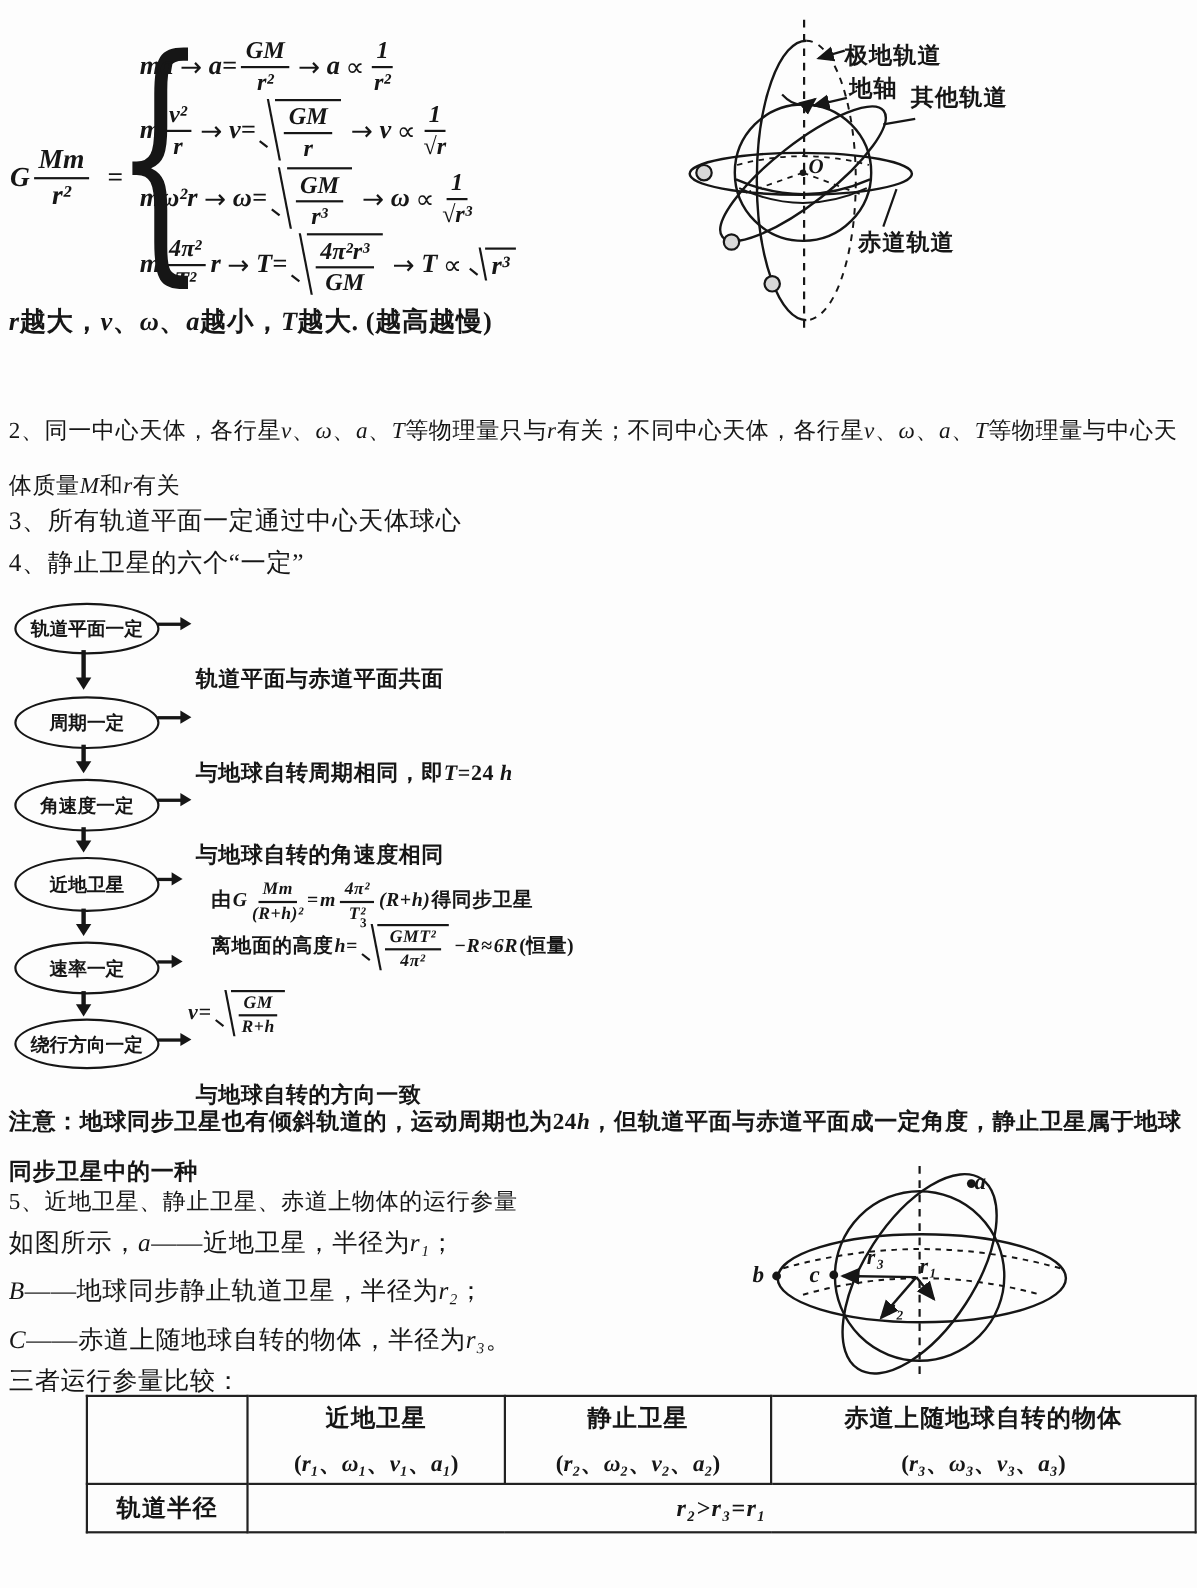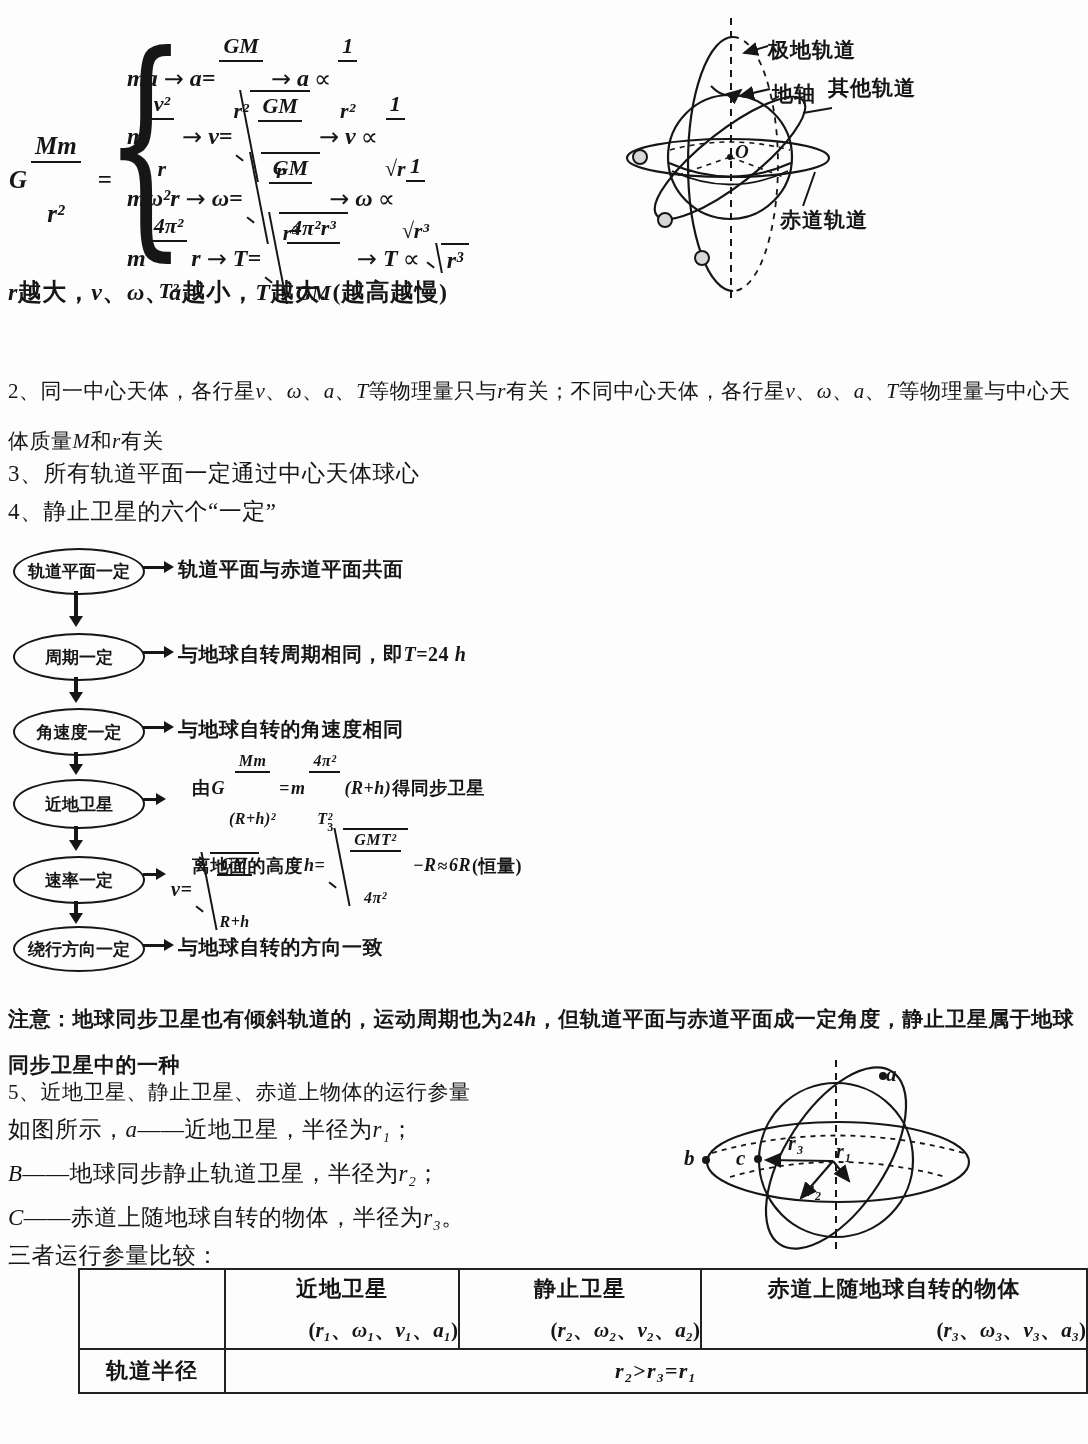--- a/index.html
+++ b/index.html
@@ -11,56 +11,56 @@
   .b{font-weight:700;}
   .para{position:absolute;left:8px;width:1078px;font-size:21px;letter-spacing:.5px;white-space:normal;}
   i.mv{font-family:"Liberation Serif",serif;}
   
   .frow{position:absolute;left:126px;display:flex;align-items:center;font-size:24px;font-weight:700;font-style:italic;}
   .flhs{position:absolute;left:8px;top:132px;display:flex;align-items:center;font-size:25px;font-weight:700;font-style:italic;}
   .flhs .eq{margin-left:14px;font-style:normal;}
   .fbrace{position:absolute;left:104px;top:24px;font-size:238px;line-height:238px;font-weight:400;
           font-family:"DejaVu Serif",serif;transform:scaleX(.55);transform-origin:left center;}
   .frac{display:inline-flex;flex-direction:column;align-items:center;vertical-align:middle;
-        margin:0 3px;line-height:1.12;font-style:italic;text-align:center;gap:36px;}
+        margin:0 3px;line-height:1.12;font-style:italic;text-align:center;}
   .frac .fn{display:block;border-bottom:2px solid #161616;padding:0 4px 1px;}
   .frac .fd{display:block;padding-top:1px;}
   .frow .frac{font-size:22px;}
   .sqrt{display:inline-flex;align-items:stretch;vertical-align:middle;margin:0 4px;position:relative;}
   .rad{position:relative;width:13px;flex:none;}
   .rad::after{content:"";position:absolute;right:0;top:0;bottom:1px;width:2.4px;background:#161616;transform:skewX(11deg);}
   .rad::before{content:"";position:absolute;left:-2px;bottom:26%;width:9px;height:2.4px;background:#161616;transform:rotate(38deg);}
   .sbody{border-top:2.4px solid #161616;padding:2px 5px 0;display:inline-flex;align-items:center;}
   .ridx{position:absolute;left:-3px;top:-9px;font-size:12px;font-style:normal;font-weight:700;}
   .mi{font-style:italic;margin:0 1px;}
   .mb{font-style:normal;font-weight:700;}
   .mar{font-style:normal;font-family:"DejaVu Sans",sans-serif;margin:0 5px;font-weight:400;}
   .mprop{font-style:normal;font-family:"DejaVu Sans",sans-serif;margin:0 4px;font-weight:400;}
   
   .fc-ell{position:absolute;left:13px;width:128px;border:2.4px solid #161616;border-radius:50%;
           display:flex;align-items:center;justify-content:center;font-weight:700;font-size:17px;background:#fdfdfd;}
-  .fc-desc{position:absolute;left:178px;font-size:20px;font-weight:700;letter-spacing:.5px;}
+  .fc-desc{position:absolute;left:178px;font-size:20px;font-weight:700;letter-spacing:.5px;margin-top:48px;}
   .fc-desc .frac{font-size:16px;font-weight:700;}
   .fc-desc .sbody{padding:1px 4px 0;}
   .va{position:absolute;left:74px;width:3.5px;background:#161616;}
   .va::after{content:"";position:absolute;left:50%;bottom:-10px;transform:translateX(-50%);
              border:7px solid transparent;border-top:11px solid #161616;border-bottom:0;}
   .ha{position:absolute;height:2.6px;background:#161616;}
   .ha::after{content:"";position:absolute;right:-9px;top:50%;transform:translateY(-50%);
              border:6px solid transparent;border-left:10px solid #161616;border-right:0;}
   
   svg{position:absolute;overflow:visible;}
   .dlabel{position:absolute;font-weight:700;font-size:21px;letter-spacing:1px;white-space:nowrap;}
   .ital{font-style:italic;}
   
   .cmp-table{position:absolute;left:78px;top:1268px;width:1008px;border-collapse:collapse;table-layout:fixed;}
   .cmp-table td,.cmp-table th{border:2.4px solid #222;text-align:center;vertical-align:middle;
        font-size:22px;font-weight:700;letter-spacing:1px;padding:0;}
   .hcell .nm{margin-bottom:12px;}
-  .hcell .pm{font-weight:700;font-size:21px;letter-spacing:0;text-align:right;}
+  .hcell .pm{font-weight:700;font-size:21px;letter-spacing:0;}
 </style>
 </head>
 <body>
 
 <div class="page">
 
   <div>
     <div class="flhs">
       <span class="mi">G</span>
       <span class="frac">
@@ -187,21 +187,21 @@
       <line x1="205" y1="160" x2="193" y2="194" stroke-width="2"></line>
     </g>
     <g stroke="#161616" stroke-width="2" fill="#d8d8d8">
       <circle cx="30" cy="145" r="7"></circle>
       <circle cx="55" cy="208" r="7"></circle>
       <circle cx="92" cy="246" r="7"></circle>
     </g>
     <circle cx="120" cy="145" r="3" fill="#161616"></circle>
   </svg>
   <div class="dlabel abs" style="left:768px;top:36px">极地轨道</div>
-  <div class="dlabel abs" style="left:772px;top:80px">地轴</div>
+  <div class="dlabel abs" style="left:772px;top:66px">地轴</div>
   <div class="dlabel abs" style="left:828px;top:74px">其他轨道</div>
   <div class="dlabel abs" style="left:780px;top:206px">赤道轨道</div>
   <div class="dlabel abs ital" style="left:735px;top:141px;font-size:19px">O</div>
 
   <div class="abs cn b" style="left:8px;top:276px;font-size:24px"><i class="mv">r</i>越大，<i class="mv">v</i>、<i class="mv">ω</i>、<i class="mv">a</i>越小，<i class="mv">T</i>越大. (越高越慢)</div>
   <div class="para" style="top:366px;line-height:50px">2、同一中心天体，各行星<i class="mv">v</i>、<i class="mv">ω</i>、<i class="mv">a</i>、<i class="mv">T</i>等物理量只与<i class="mv">r</i>有关；不同中心天体，各行星<i class="mv">v</i>、<i class="mv">ω</i>、<i class="mv">a</i>、<i class="mv">T</i>等物理量与中心天体质量<i class="mv">M</i>和<i class="mv">r</i>有关</div>
   <div class="abs cn" style="left:8px;top:458px">3、所有轨道平面一定通过中心天体球心</div>
   <div class="abs cn" style="left:8px;top:496px">4、静止卫星的六个“一定”</div>
 
   <div>

